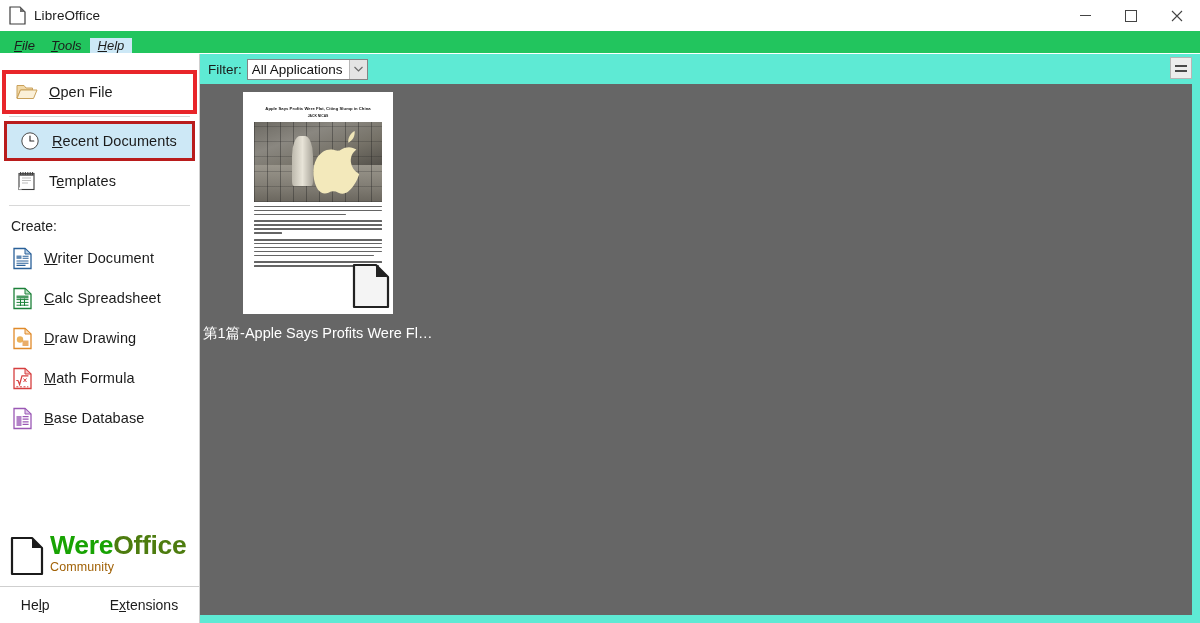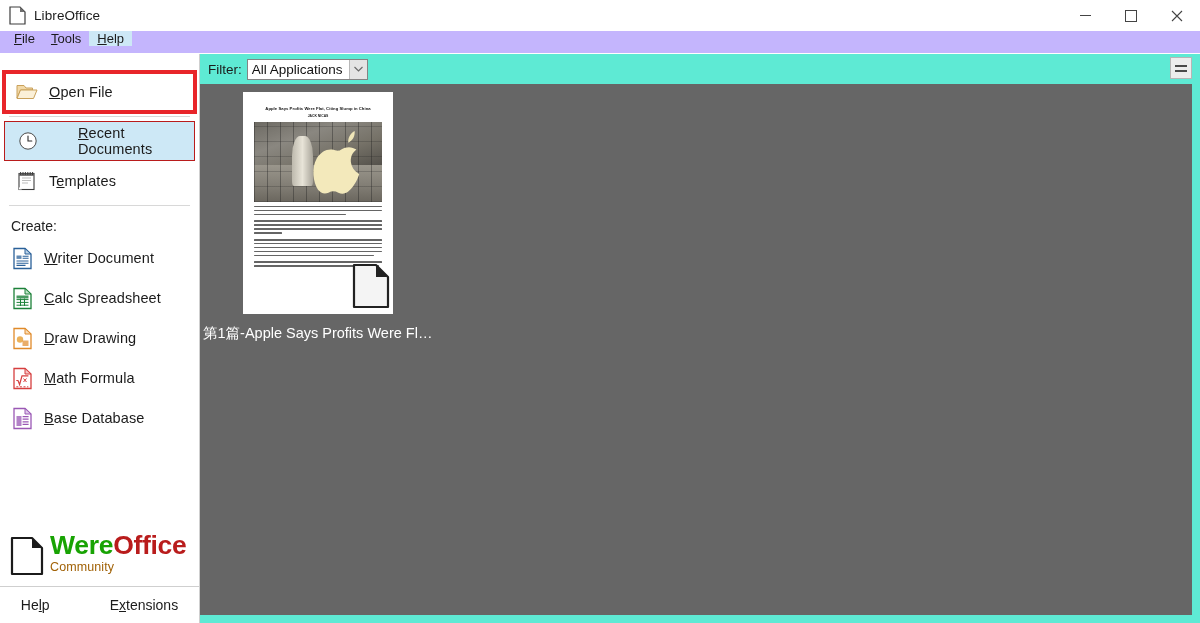--- a/index.html
+++ b/index.html
@@ -52,24 +52,25 @@
   }
   .wc-max::before {
     content: ""; display: block;
     width: 10px; height: 10px; border: 1px solid #444;
   }
   .wc-close svg { display:block; }
 
   
   .menubar {
     height: 23px; flex: 0 0 23px;
-    background: #c4b5fd;
-    display: flex; align-items: flex-start;
+    background: #22c55e;
+    display: flex; align-items: flex-end;
     padding-left: 6px;
     border-bottom: 1px solid #ffffff;
+    font-style: italic;
   }
   .menu-item {
     display: flex; align-items: center;
     padding: 0 8px;
     font-size: 13px;
     color: #1b1b1b;
   }
   .menu-item.active { background: #cde8f6; }
   .mn { text-decoration: none; }
   .mn u { text-decoration: underline; }
@@ -92,22 +93,21 @@
     height: 40px;
     display: flex; align-items: center;
     padding-left: 12px;
     font-size: 14.5px;
     color: #1b1b1b;
     margin: 0 4px;
   }
   .side-item .lbl { margin-left: 11px; letter-spacing: 0.1px; }
   .side-item.selected {
     background: #cde8f6;
-    border: 1px solid #b91c1c;
-    gap: 28px;
+    border: 3px solid #b91c1c;
   }
   .side-item.highlighted {
     outline: 4px solid #e8252a;
     outline-offset: -2px;
   }
 
   .side-sep {
     height: 1px; background: #d8d8d8;
     margin: 4px 9px;
   }
@@ -128,21 +128,21 @@
   .brand {
     margin-top: auto;
     padding: 6px 0 10px 10px;
     display: flex; align-items: flex-start;
     border-bottom: 1px solid #cfcfcf;
   }
   .brand-logo { width: 34px; height: 40px; flex: 0 0 34px; margin-top: 4px; }
   .brand-text { margin-left: 6px; line-height: 1; }
   .brand-title { font-size: 26.5px; font-weight: bold; letter-spacing: -0.3px; }
   .brand-title .b-libre { color: #18a303; }
-  .brand-title .b-office { color: #b91c1c; }
+  .brand-title .b-office { color: #4d7c0f; }
   .brand-sub { font-size: 12.5px; color: #a16207; margin-top: 2px; letter-spacing: 0.1px;}
 
   .bottombar {
     height: 36px; flex: 0 0 36px;
     display: flex; align-items: center; justify-content: center;
     gap: 60px;
     background: #ffffff;
   }
   .bottombar .bb {
     font-size: 14px; color: #1b1b1b;

